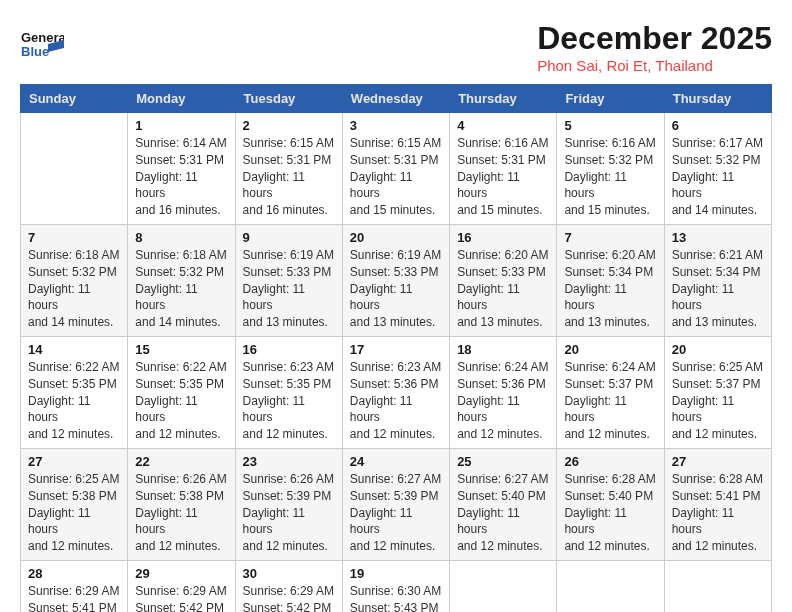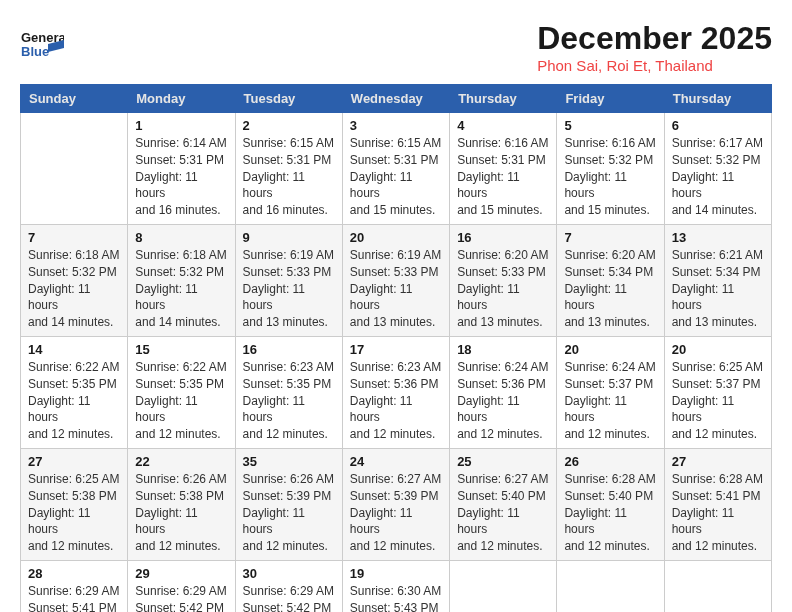--- a/index.html
+++ b/index.html
@@ -206,21 +206,21 @@
       <tr>
         <td>
           <span class="day-num">27</span>
           <div class="day-info">Sunrise: 6:25 AM<br>Sunset: 5:38 PM<br>Daylight: 11 hours<br>and 12 minutes.</div>
         </td>
         <td>
           <span class="day-num">22</span>
           <div class="day-info">Sunrise: 6:26 AM<br>Sunset: 5:38 PM<br>Daylight: 11 hours<br>and 12 minutes.</div>
         </td>
         <td>
-          <span class="day-num">35</span>
+          <span class="day-num">23</span>
           <div class="day-info">Sunrise: 6:26 AM<br>Sunset: 5:39 PM<br>Daylight: 11 hours<br>and 12 minutes.</div>
         </td>
         <td>
           <span class="day-num">24</span>
           <div class="day-info">Sunrise: 6:27 AM<br>Sunset: 5:39 PM<br>Daylight: 11 hours<br>and 12 minutes.</div>
         </td>
         <td>
           <span class="day-num">25</span>
           <div class="day-info">Sunrise: 6:27 AM<br>Sunset: 5:40 PM<br>Daylight: 11 hours<br>and 12 minutes.</div>
         </td>

